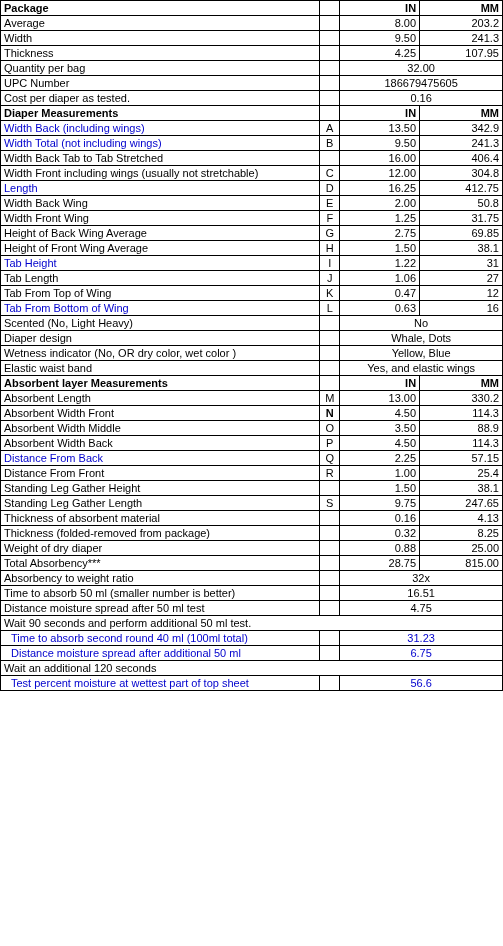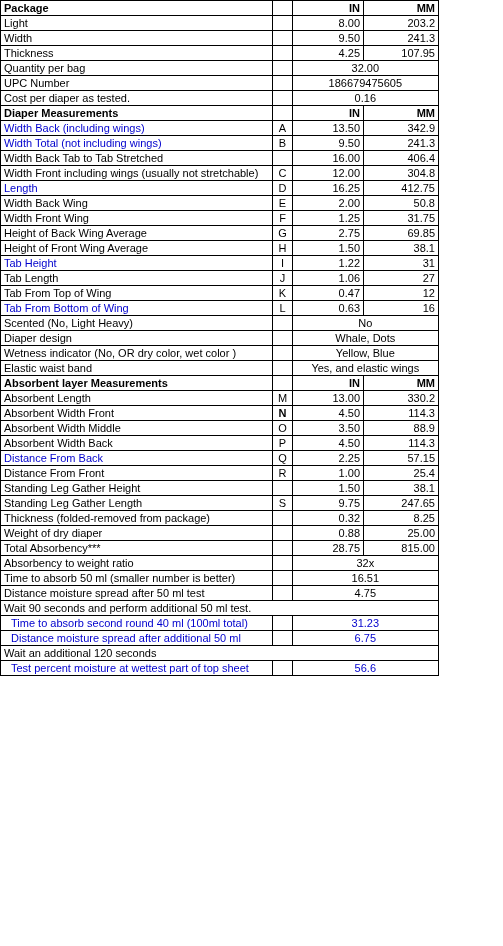--- a/index.html
+++ b/index.html
@@ -3,21 +3,21 @@
   <meta charset="utf-8">
   <style>
     * { box-sizing: border-box; margin: 0; padding: 0; }
     body {
       font-family: Arial, sans-serif;
       font-size: 11px;
       background: #fff;
       width: 503px;
     }
     table {
-      width: 439px;
+      width: 503px;
       border-collapse: collapse;
     }
     td, th {
       border: 1px solid #000;
       padding: 1px 3px;
       vertical-align: middle;
     }
     .section-header td {
       font-weight: bold;
       background: #fff;
@@ -34,21 +34,21 @@
     <col style="width:83px">
   </colgroup>
   <tbody id="table-body">
   <tr class="section-header">
         <td style="font-weight: bold;">Package</td>
         <td></td>
         <td style="text-align: right; font-weight: bold;">IN</td>
         <td style="text-align: right; font-weight: bold;">MM</td>
       </tr>
       <tr>
-        <td>Light</td>
+        <td>Average</td>
         <td style="text-align: center;"></td>
         <td style="text-align: right;">8.00</td>
         <td style="text-align: right;">203.2</td>
       </tr>
       <tr>
         <td>Width</td>
         <td style="text-align: center;"></td>
         <td style="text-align: right;">9.50</td>
         <td style="text-align: right;">241.3</td>
       </tr>
@@ -225,20 +225,26 @@
         <td style="text-align: right;">1.50</td>
         <td style="text-align: right;">38.1</td>
       </tr>
       <tr>
         <td>Standing Leg Gather Length</td>
         <td style="text-align: center;">S</td>
         <td style="text-align: right;">9.75</td>
         <td style="text-align: right;">247.65</td>
       </tr>
       <tr>
+        <td>Thickness of absorbent material</td>
+        <td style="text-align: center;"></td>
+        <td style="text-align: right;">0.16</td>
+        <td style="text-align: right;">4.13</td>
+      </tr>
+      <tr>
         <td>Thickness (folded-removed from package)</td>
         <td style="text-align: center;"></td>
         <td style="text-align: right;">0.32</td>
         <td style="text-align: right;">8.25</td>
       </tr>
       <tr>
         <td>Weight of dry diaper</td>
         <td style="text-align: center;"></td>
         <td style="text-align: right;">0.88</td>
         <td style="text-align: right;">25.00</td>

